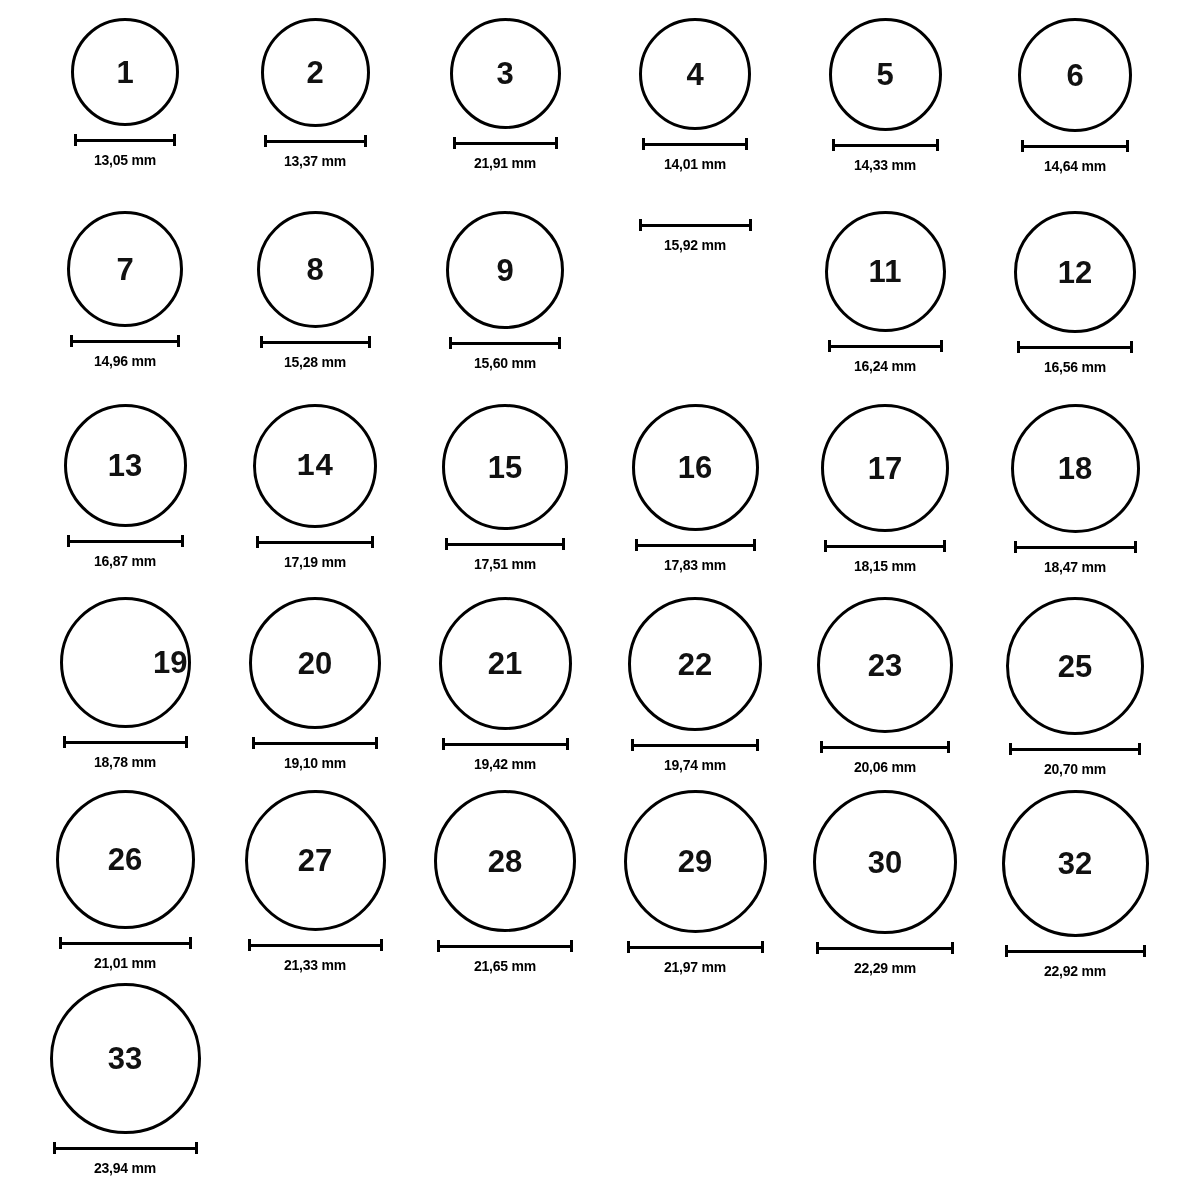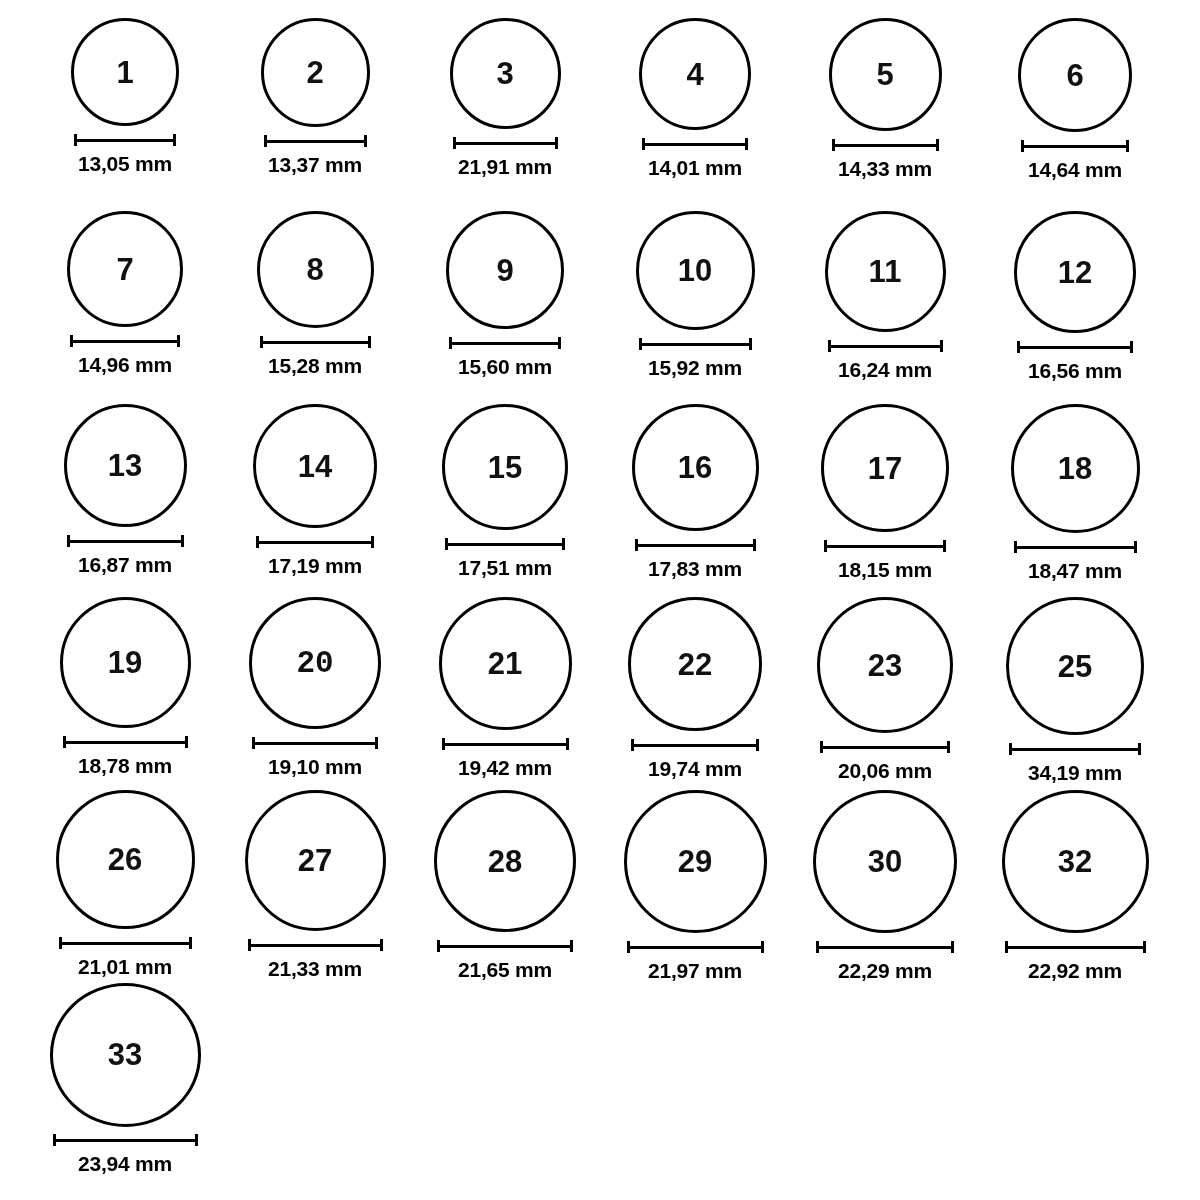--- a/index.html
+++ b/index.html
@@ -71,21 +71,21 @@
     position: absolute;
     left: 0;
     right: 0;
     top: 50%;
     height: 3px;
     margin-top: -1.5px;
     background: #000000;
   }
   .measure-label {
     margin-top: 5px;
-    font-size: 21px;
+    font-size: 14px;
     font-weight: bold;
     letter-spacing: -0.2px;
     white-space: nowrap;
     color: #000000;
     text-align: center;
   }
 </style>
 </head>
 <body>
 
@@ -166,23 +166,20 @@
       <div class="cell">
         <div class="ring" style="width: 118px; height: 118px;">
           <span class="ring-number">9</span>
         </div>
         <div class="measure">
           <div class="measure-bar" style="width: 112px;"></div>
         </div>
         <div class="measure-label">15,60 mm</div>
       </div>
       <div class="cell">
-        <div class="ring" style="width: 119px; height: 119px;">
-          <span class="ring-number">10</span>
-        </div>
         <div class="measure">
           <div class="measure-bar" style="width: 113px;"></div>
         </div>
         <div class="measure-label">15,92 mm</div>
       </div>
       <div class="cell">
         <div class="ring" style="width: 121px; height: 121px;">
           <span class="ring-number">11</span>
         </div>
         <div class="measure">
@@ -202,21 +199,21 @@
       <div class="cell">
         <div class="ring" style="width: 123px; height: 123px;">
           <span class="ring-number">13</span>
         </div>
         <div class="measure">
           <div class="measure-bar" style="width: 117px;"></div>
         </div>
         <div class="measure-label">16,87 mm</div>
       </div>
       <div class="cell">
-        <div class="ring" style="width: 124px; height: 124px;">
+        <div class="ring" style="width: 124px; height: 124px; font-family: Liberation Mono, monospace;">
           <span class="ring-number">14</span>
         </div>
         <div class="measure">
           <div class="measure-bar" style="width: 118px;"></div>
         </div>
         <div class="measure-label">17,19 mm</div>
       </div>
       <div class="cell">
         <div class="ring" style="width: 126px; height: 126px;">
           <span class="ring-number">15</span>
@@ -247,30 +244,30 @@
       <div class="cell">
         <div class="ring" style="width: 129px; height: 129px;">
           <span class="ring-number">18</span>
         </div>
         <div class="measure">
           <div class="measure-bar" style="width: 123px;"></div>
         </div>
         <div class="measure-label">18,47 mm</div>
       </div>
       <div class="cell">
-        <div class="ring" style="width: 131px; height: 131px;">
+        <div class="ring" style="width: 131px; height: 131px; justify-content: flex-end;">
           <span class="ring-number">19</span>
         </div>
         <div class="measure">
           <div class="measure-bar" style="width: 125px;"></div>
         </div>
         <div class="measure-label">18,78 mm</div>
       </div>
       <div class="cell">
-        <div class="ring" style="width: 132px; height: 132px; font-family: Liberation Mono, monospace;">
+        <div class="ring" style="width: 132px; height: 132px;">
           <span class="ring-number">20</span>
         </div>
         <div class="measure">
           <div class="measure-bar" style="width: 126px;"></div>
         </div>
         <div class="measure-label">19,10 mm</div>
       </div>
       <div class="cell">
         <div class="ring" style="width: 133px; height: 133px;">
           <span class="ring-number">21</span>
@@ -298,21 +295,21 @@
         </div>
         <div class="measure-label">20,06 mm</div>
       </div>
       <div class="cell">
         <div class="ring" style="width: 138px; height: 138px;">
           <span class="ring-number">25</span>
         </div>
         <div class="measure">
           <div class="measure-bar" style="width: 132px;"></div>
         </div>
-        <div class="measure-label">34,19 mm</div>
+        <div class="measure-label">20,70 mm</div>
       </div>
       <div class="cell">
         <div class="ring" style="width: 139px; height: 139px;">
           <span class="ring-number">26</span>
         </div>
         <div class="measure">
           <div class="measure-bar" style="width: 133px;"></div>
         </div>
         <div class="measure-label">21,01 mm</div>
       </div>

